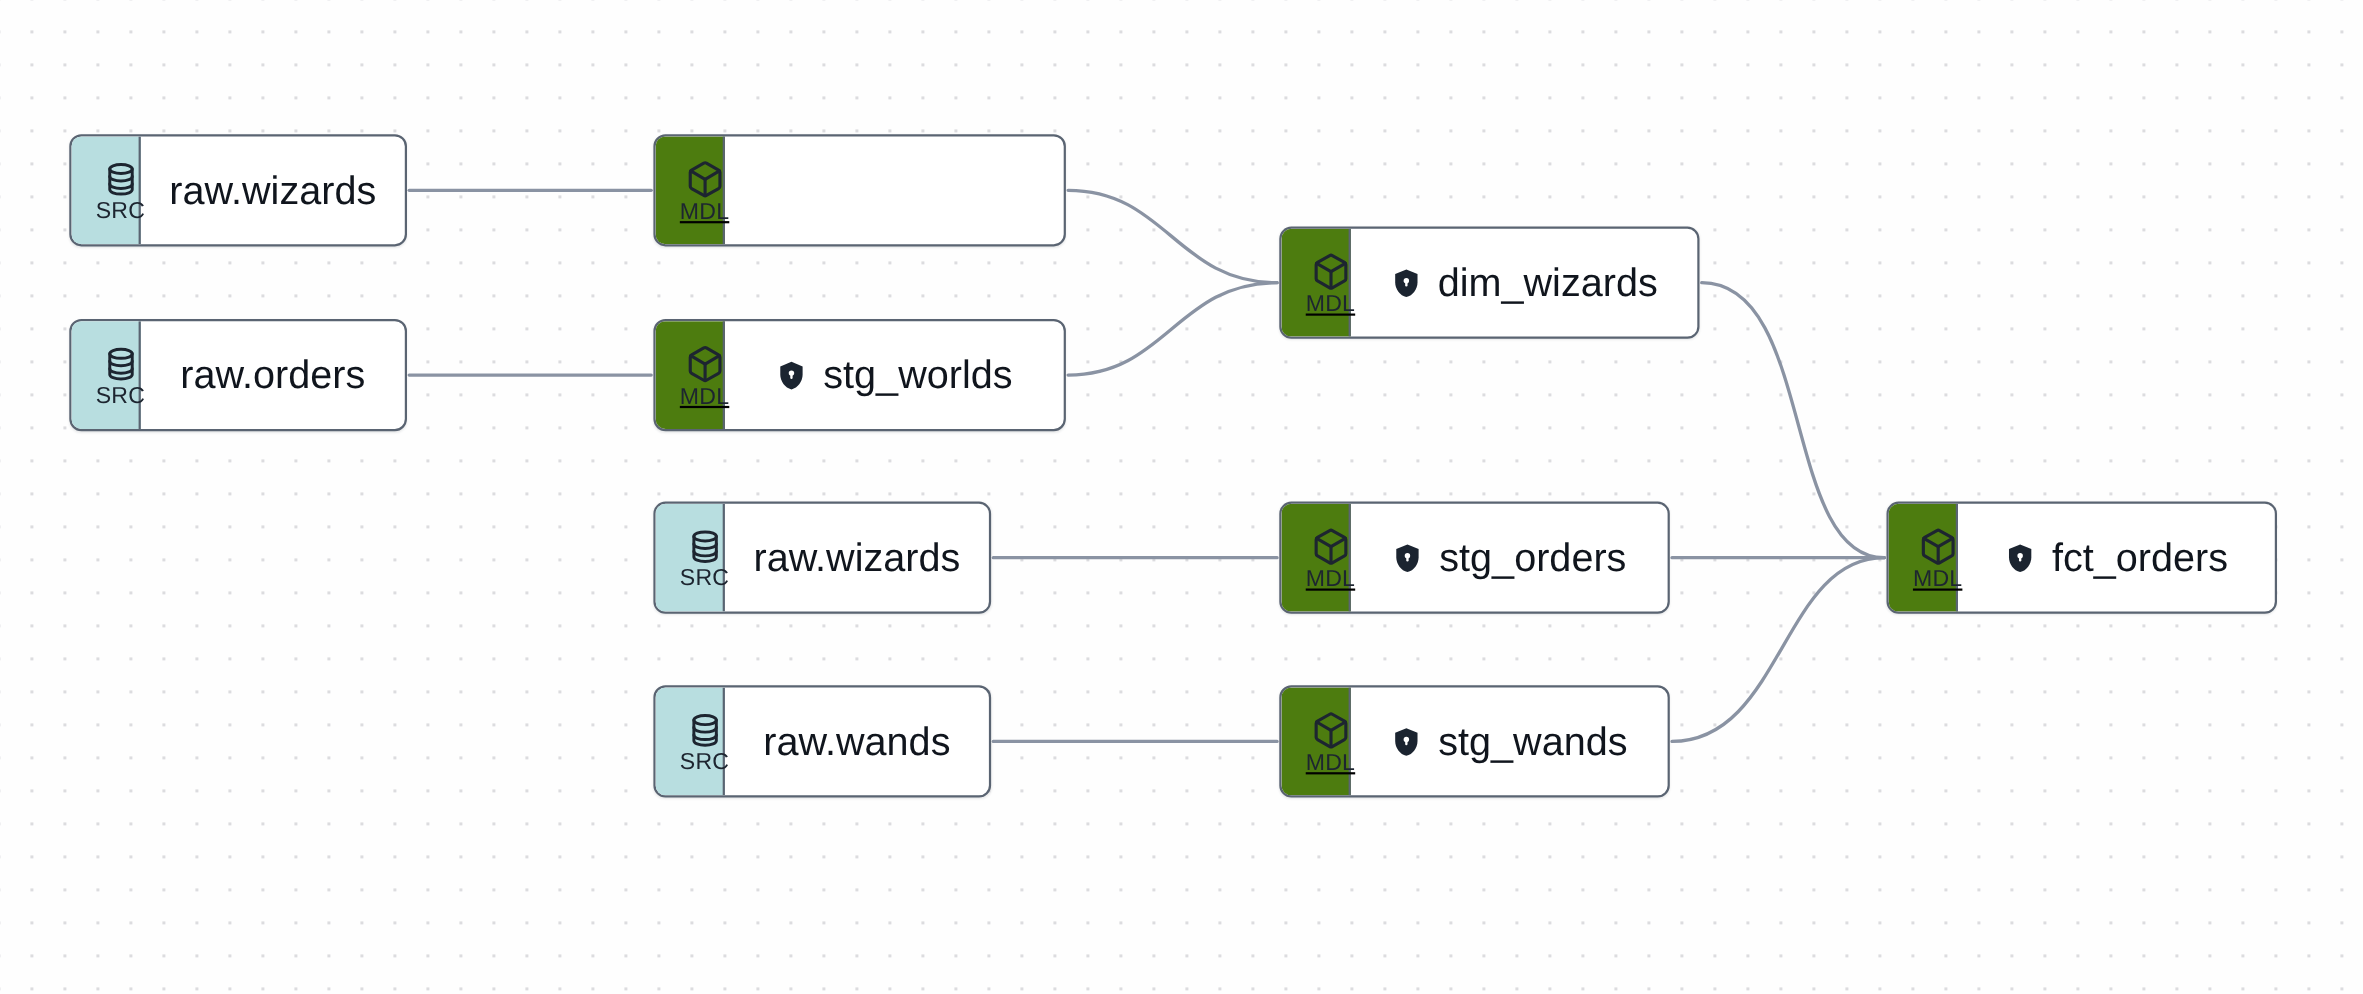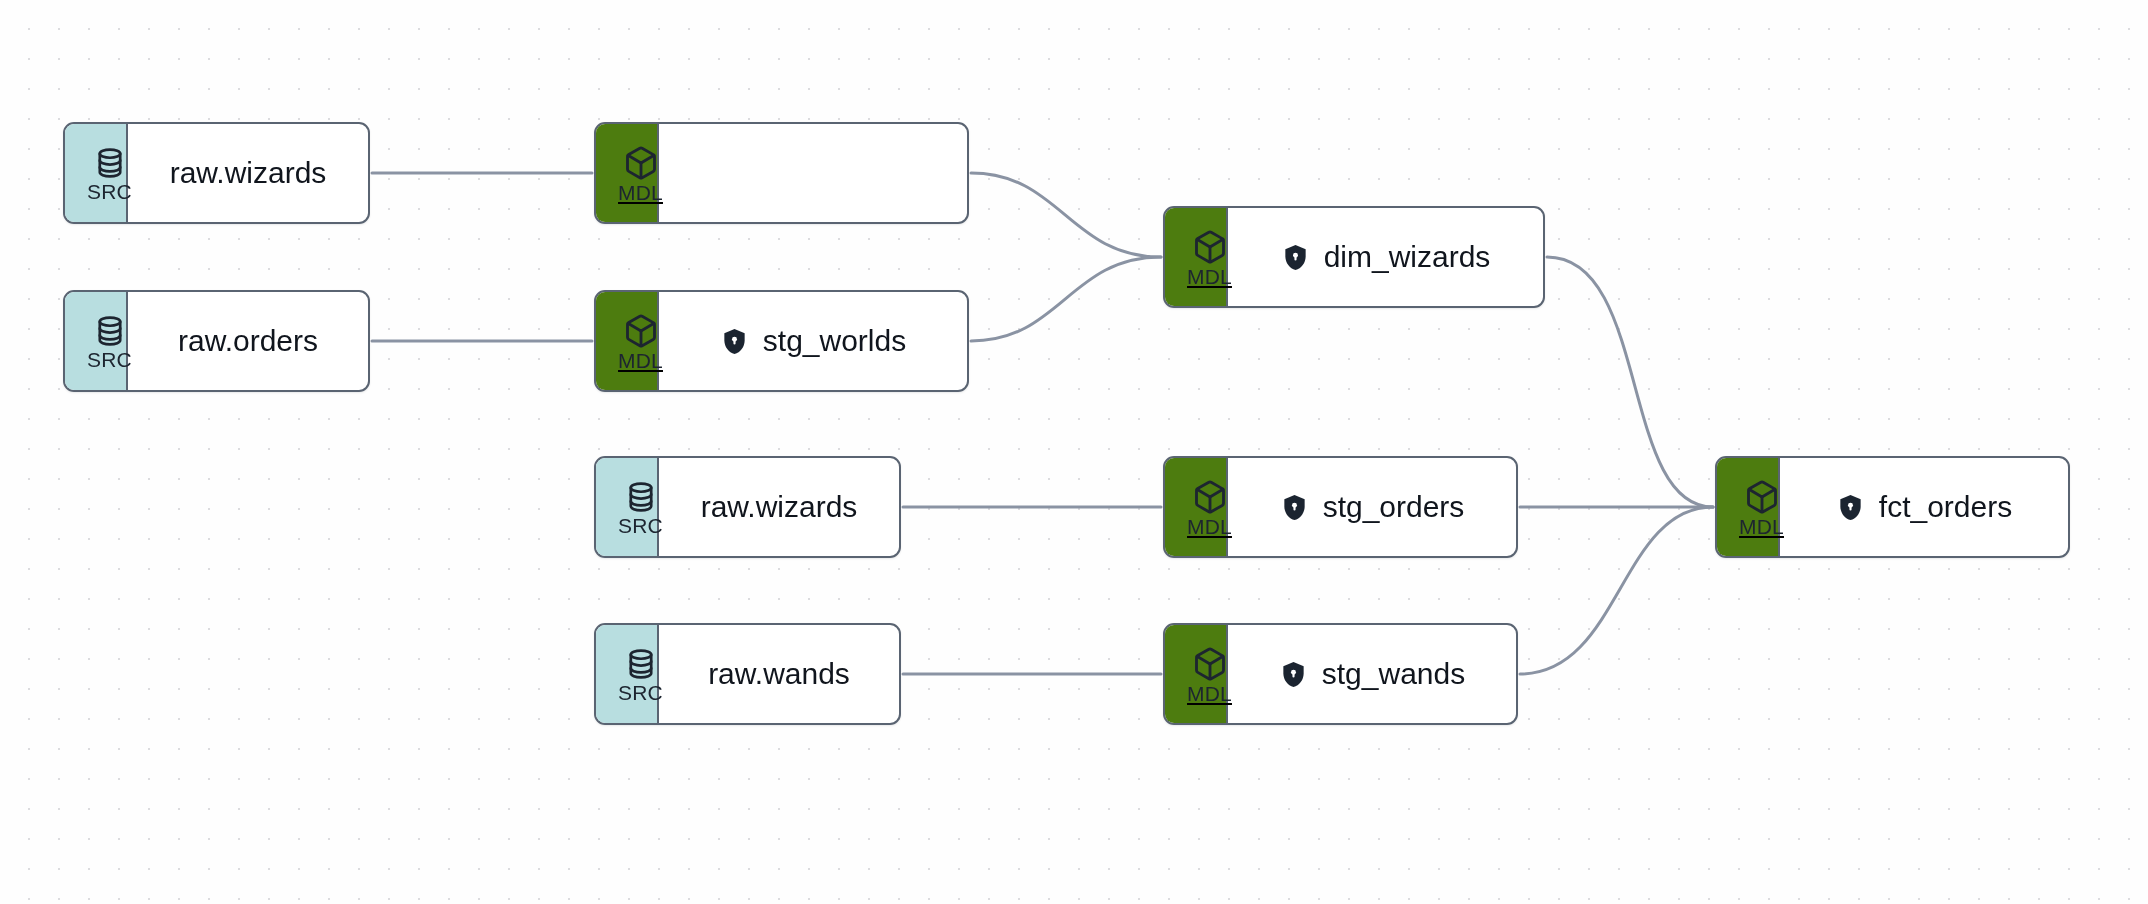--- a/index.html
+++ b/index.html
@@ -59,21 +59,21 @@
   .body{
     flex:1 1 auto;
     display:flex;
     align-items:center;
     justify-content:center;
     gap:14px;
     padding:0 22px;
     min-width:0;
   }
   .node-label{
-    font-size:30px;
+    font-size:36px;
     line-height:34px;
     color:#10151d;
     white-space:nowrap;
     font-family:"Liberation Sans", sans-serif;
   }
   .shield{flex:0 0 auto;display:block;}
 </style>
 </head>
 <body>
 

